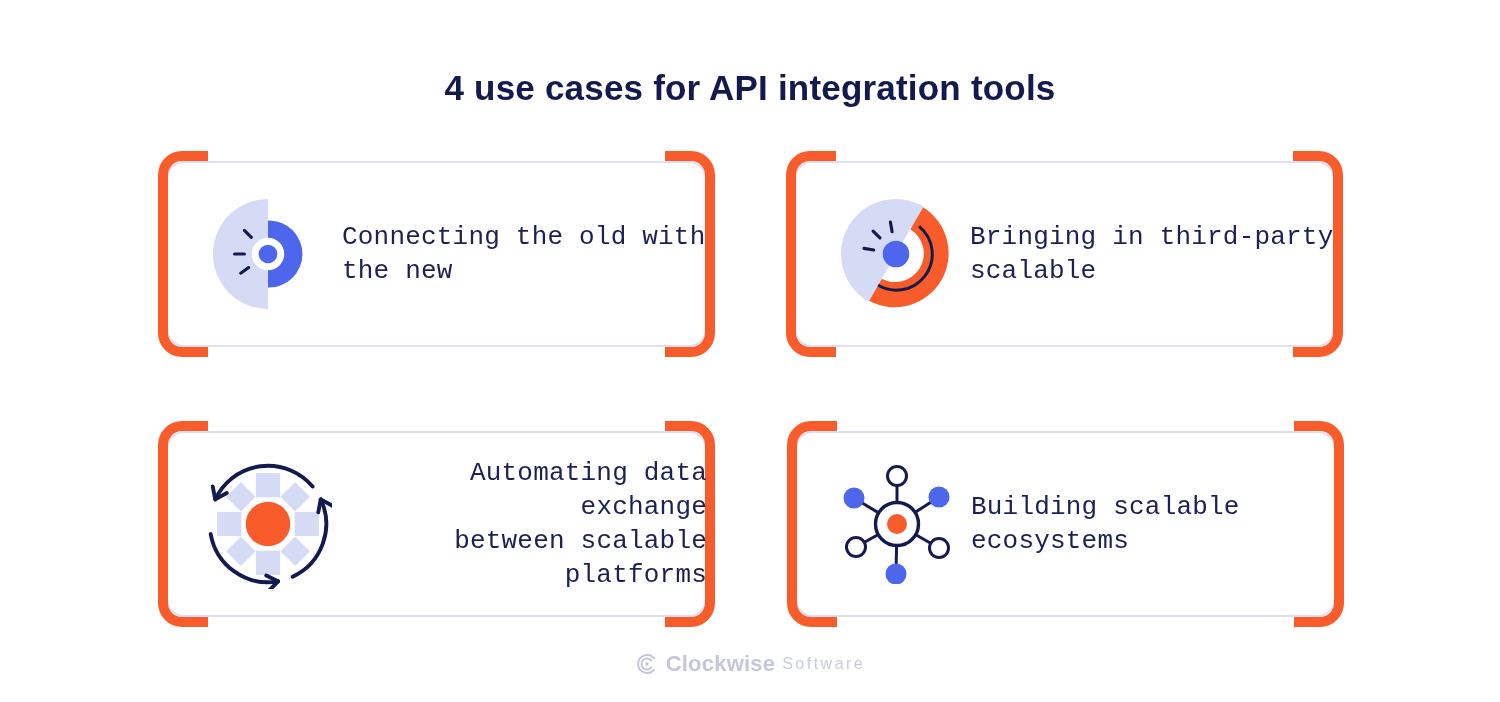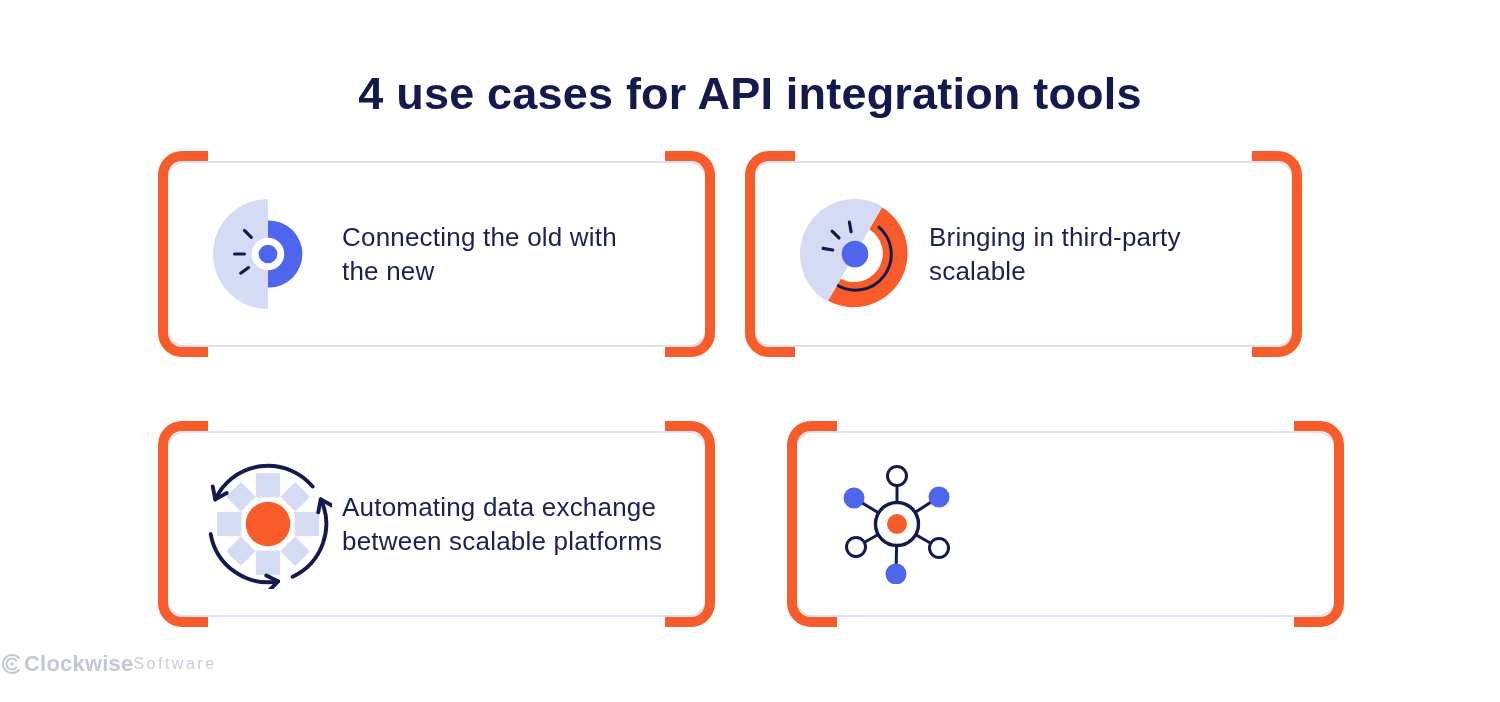--- a/index.html
+++ b/index.html
@@ -13,58 +13,58 @@
     --bg:#FFFFFF;
   }
   *{box-sizing:border-box;}
   html,body{margin:0;padding:0;background:var(--bg);}
   .canvas{
     position:relative;width:1500px;height:702px;background:var(--bg);
     font-family:"Liberation Sans",sans-serif;overflow:hidden;
   }
   .title{
     position:absolute;top:68px;left:0;width:100%;text-align:center;
-    font-size:45px;font-weight:700;color:var(--navy);letter-spacing:0.2px;
+    font-size:35px;font-weight:700;color:var(--navy);letter-spacing:0.2px;
   }
   .card{position:absolute;width:557px;height:206px;}
   .card-box{
     position:absolute;left:8px;right:8px;top:10px;bottom:10px;
     background:#fff;border:2px solid var(--card-border);border-radius:18px;
   }
   .bracket{position:absolute;top:0;bottom:0;width:50px;}
   .bracket-left{
     left:0;border:10px solid var(--orange);border-right:none;
     border-radius:24px 0 0 24px;
   }
   .bracket-right{
     right:0;border:10px solid var(--orange);border-left:none;
     border-radius:0 24px 24px 0;
   }
   .card-content{
     position:absolute;left:8px;right:8px;top:10px;bottom:10px;
-    display:flex;align-items:center;padding-left:38px;
+    display:flex;align-items:center;padding-left:38px;font-family:Liberation Mono, monospace;
   }
   .icon-wrap{
     flex:0 0 128px;width:128px;height:170px;
     display:flex;align-items:center;justify-content:center;
   }
   .card-text{
     margin-left:10px;font-size:26px;line-height:34px;color:var(--text);
     letter-spacing:0.2px;
   }
   
   .f-orange{fill:var(--orange);}
   .f-blue{fill:var(--blue);}
   .f-lav{fill:var(--lavender);}
   .f-white{fill:#ffffff;}
   .s-navy{stroke:var(--navy);}
   .no-fill{fill:none;}
   .footer{
     position:absolute;left:0;right:0;top:648px;height:32px;
-    display:flex;align-items:center;
+    display:flex;align-items:center;justify-content:center;gap:7px;
     color:var(--logo-gray);
   }
   .brand-bold{font-size:22px;font-weight:700;color:var(--logo-gray);letter-spacing:0.2px;}
   .brand-light{font-size:16px;font-weight:400;color:var(--logo-gray);letter-spacing:2.5px;opacity:0.92;}
 </style>
 </head>
 <body>
 
 <div class="canvas">
 
@@ -88,21 +88,21 @@
           </g>
         </svg>
       </div>
       <div class="card-text">
         <span>Connecting the old with</span><br>
         <span>the new</span>
       </div>
     </div>
   </div>
 
-  <div class="card" style="left:745px;top:151px;padding-left:12px;">
+  <div class="card" style="left:786px;top:151px;padding-left:12px;">
     <div class="card-box"></div>
     <div class="bracket bracket-left"></div>
     <div class="bracket bracket-right"></div>
     <div class="card-content">
       <div class="icon-wrap">
         <svg width="116" height="116" viewBox="-59 -59 118 118">
           <path d="M 27.5 -47.6 A 55 55 0 0 1 -27.5 47.6 L -14.5 25.1 A 29 29 0 0 0 14.5 -25.1 Z" class="f-orange"></path>
           <path d="M 23.5 -28 A 36.5 36.5 0 0 1 -20.9 29.9" class="no-fill s-navy" stroke-width="3"></path>
           <path d="M 0 0 L 28 -48.5 A 56 56 0 0 0 -28 48.5 Z" class="f-lav"></path>
           <g class="s-navy" stroke-width="3.2" stroke-linecap="round">
@@ -113,21 +113,21 @@
           <circle cx="0" cy="0" r="13.5" class="f-blue"></circle>
         </svg>
       </div>
       <div class="card-text">
         <span>Bringing in third-party</span><br>
         <span>scalable</span>
       </div>
     </div>
   </div>
 
-  <div class="card" style="left:158px;top:421px;">
+  <div class="card" style="left:158px;top:421px;text-align:right;">
     <div class="card-box"></div>
     <div class="bracket bracket-left"></div>
     <div class="bracket bracket-right"></div>
     <div class="card-content">
       <div class="icon-wrap">
         <svg width="130" height="130" viewBox="-66 -66 132 132">
           <defs>
             <marker id="arrowV" markerUnits="userSpaceOnUse" markerWidth="26" markerHeight="26" refX="0" refY="0" orient="auto" overflow="visible">
               <path d="M -11 -8 L 0 0 L -11 8" class="no-fill s-navy" stroke-width="4" stroke-linecap="round" stroke-linejoin="round"></path>
             </marker>
@@ -175,20 +175,24 @@
           <circle cx="0" cy="0" r="21.5" class="f-white s-navy" stroke-width="3.4"></circle>
           <circle cx="0" cy="0" r="10" class="f-orange"></circle>
           <circle cx="0" cy="-48" r="9.5" class="f-white s-navy" stroke-width="3"></circle>
           <circle cx="42" cy="24" r="9.5" class="f-white s-navy" stroke-width="3"></circle>
           <circle cx="-41" cy="23" r="9.5" class="f-white s-navy" stroke-width="3"></circle>
           <circle cx="42" cy="-27" r="10.5" class="f-blue"></circle>
           <circle cx="-43" cy="-26" r="10.5" class="f-blue"></circle>
           <circle cx="-1" cy="50" r="10.5" class="f-blue"></circle>
         </svg>
       </div>
+      <div class="card-text">
+        <span>Building scalable</span><br>
+        <span>ecosystems</span>
+      </div>
     </div>
   </div>
 
   <div class="footer">
     <svg width="24" height="24" viewBox="-12 -12 24 24">
       <g fill="none" stroke="#C4C7D9" stroke-width="2" stroke-linecap="round">
         <path d="M 6.9 -5.8 A 9 9 0 1 0 6.9 5.8"></path>
         <path d="M 4.2 -3.5 A 5.5 5.5 0 1 0 4.2 3.5"></path>
       </g>
       <circle cx="0" cy="0" r="1.8" fill="#C4C7D9"></circle>

